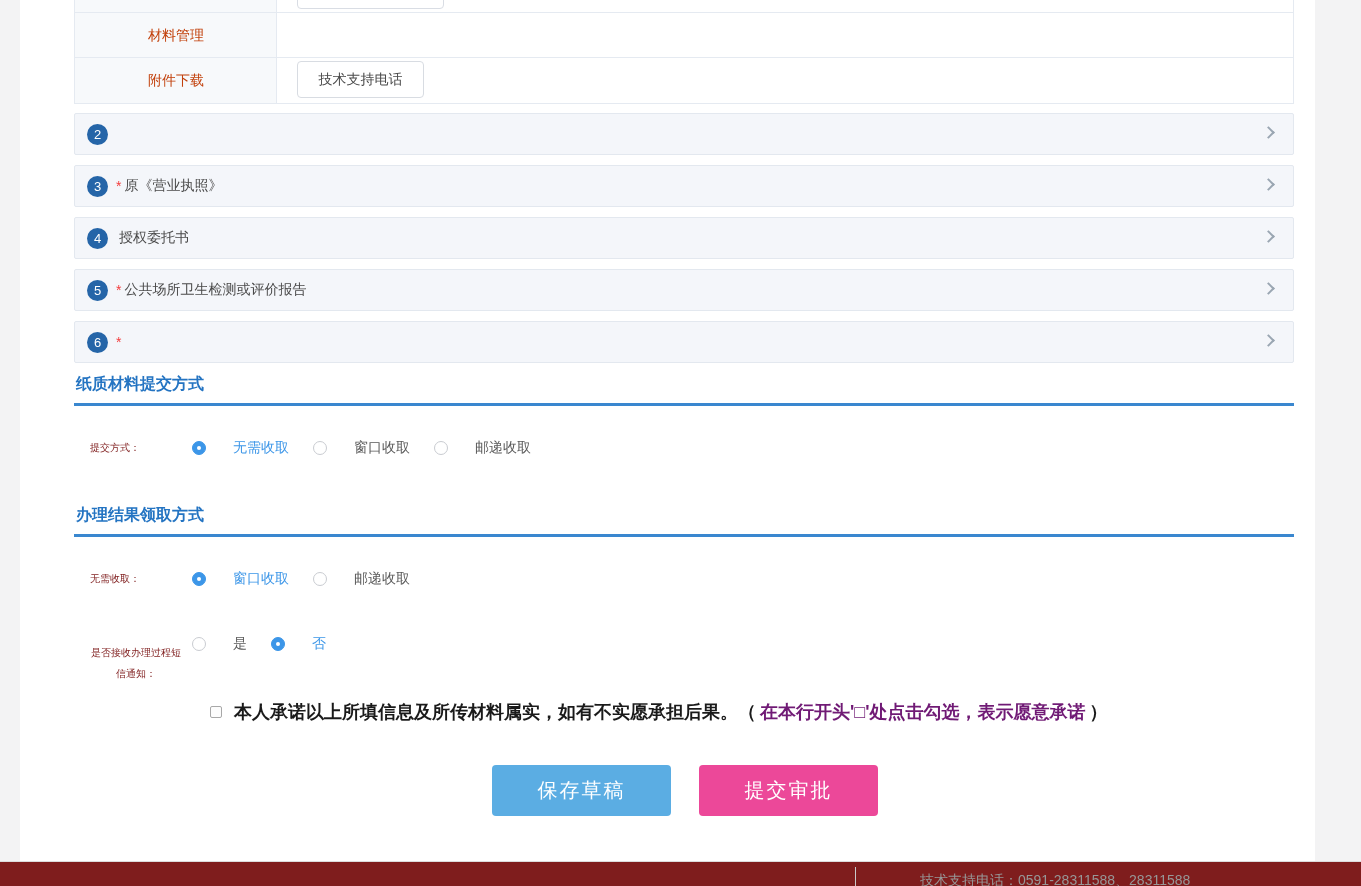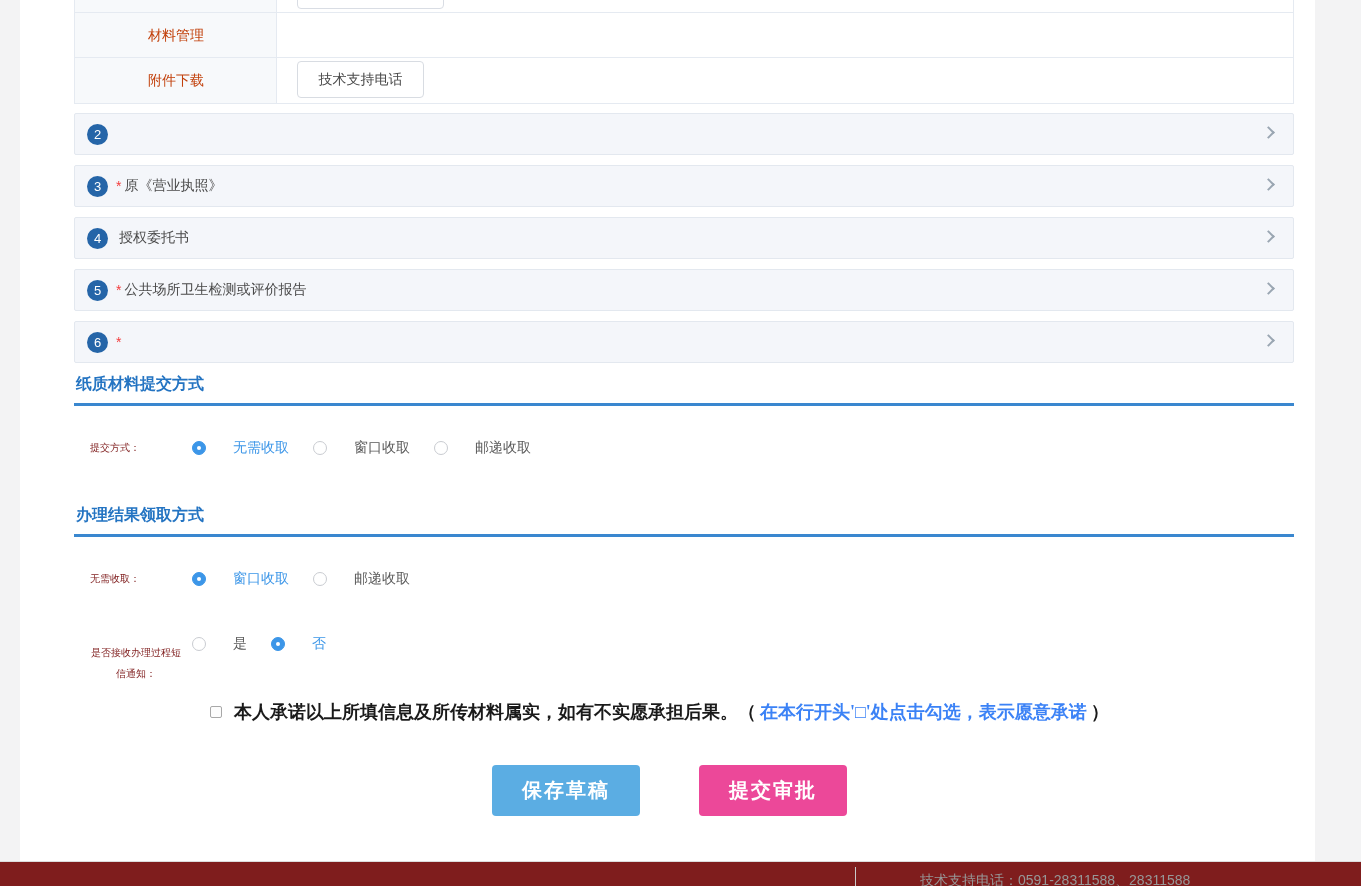--- a/index.html
+++ b/index.html
@@ -44,25 +44,25 @@
   .opt.checked .radio { background:#3c96e8; border-color:#3c96e8; }
   .opt.checked .radio::after { content:""; position:absolute; left:4px; top:4px; width:4px; height:4px; border-radius:50%; background:#fff; }
   .opt-label { margin-left:27px; font-size:14px; color:#5a5a5a; }
   .opt.checked .opt-label { color:#3c96e8; }
 
   
   .commit-row { position:absolute; left:190px; top:700px; display:flex; align-items:center; }
   .checkbox { width:12px; height:12px; border:1px solid #a8a8a8; border-radius:2px; background:#fcfcfc;
               flex:0 0 12px; margin-right:12px; cursor:pointer; }
   .commit-text { font-size:18px; font-weight:bold; color:#1a1a1a; white-space:nowrap; }
-  .commit-red { color:#3b82f6; margin:4px 4px;font-family:Liberation Serif, serif; }
+  .commit-red { color:#701a75; margin:4px 4px; }
 
   
-  .btn { position:absolute; top:765px; width:148px; height:51px; border:none; border-radius:4px;
-         color:#fff; font-size:20px; font-weight:bold; letter-spacing:2px; cursor:pointer;
+  .btn { position:absolute; top:765px; width:179px; height:51px; border:none; border-radius:4px;
+         color:#fff; font-size:20px; font-weight:normal; letter-spacing:2px; cursor:pointer;
          font-family:inherit; display:flex; align-items:center; justify-content:center; }
   .btn-save { left:472px; background:#5bade3; }
   .btn-submit { left:679px; background:#ec4899; }
 
   
   .footer { position:absolute; left:0; top:861px; width:1361px; height:25px; background:#7f1d1d; border-top:1px solid #dcdcdc; }
   .footer-divider { position:absolute; left:855px; top:5px; width:1px; height:22px; background:#c9c9c9; }
   .footer-text { position:absolute; left:920px; top:10px; font-size:14px; color:#979797; white-space:nowrap; }
 </style>
 </head>

